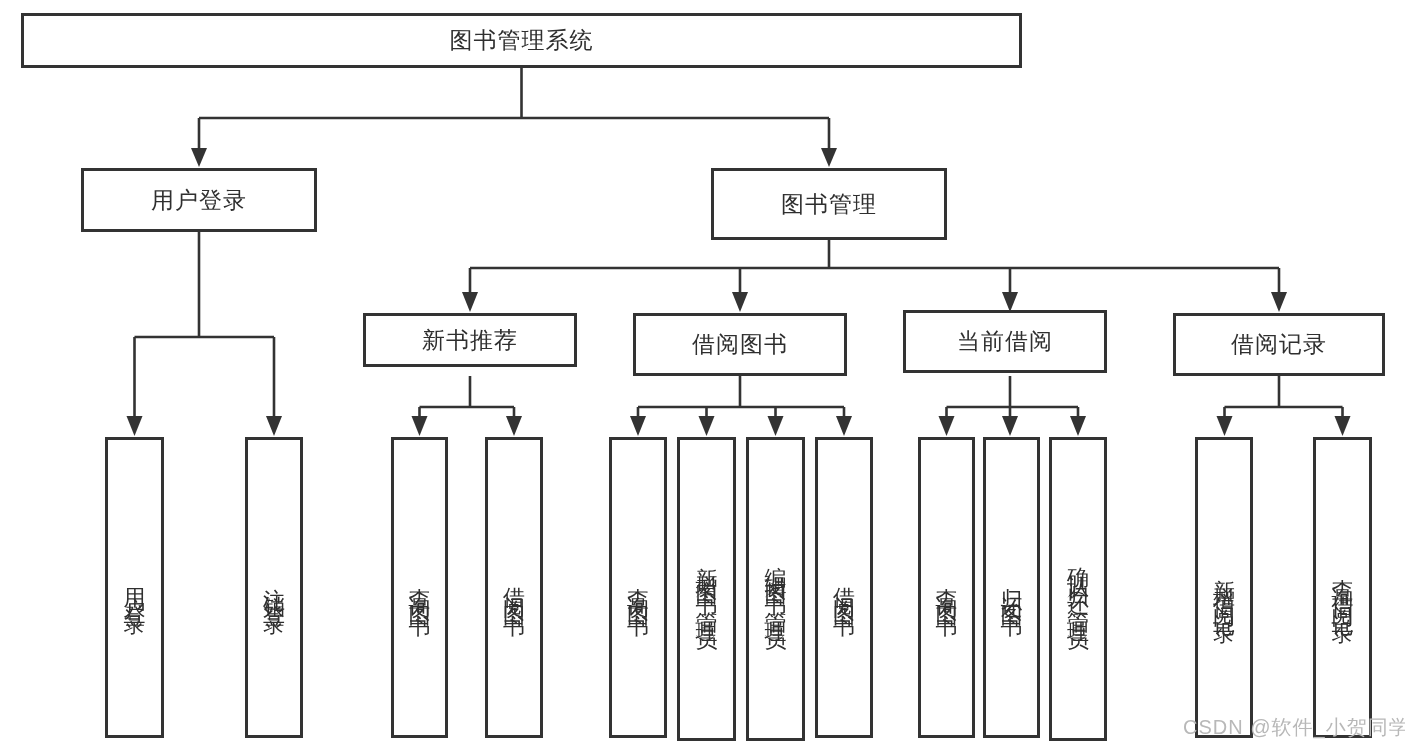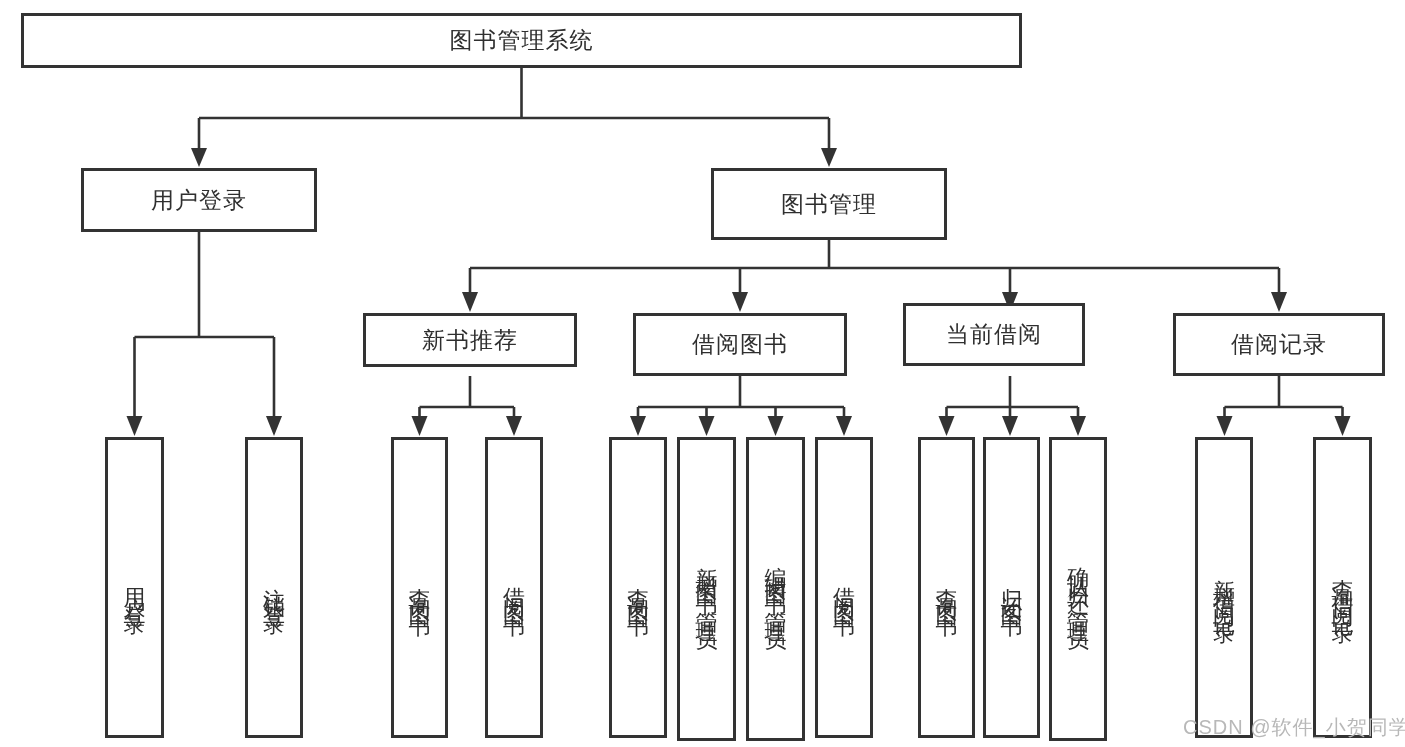--- a/index.html
+++ b/index.html
@@ -86,21 +86,21 @@
     </g>
   </svg>
 
   <div class="box h" style="left:21px; top:13px; width:1001px; height:55px">图书管理系统</div>
 
   <div class="box h" style="left:81px; top:168px; width:236px; height:64px">用户登录</div>
   <div class="box h" style="left:711px; top:168px; width:236px; height:72px">图书管理</div>
 
   <div class="box h" style="left:363px; top:313px; width:214px; height:54px">新书推荐</div>
   <div class="box h" style="left:633px; top:313px; width:214px; height:63px">借阅图书</div>
-  <div class="box h" style="left:903px; top:303px; width:182px; height:63px">当前借阅</div>
+  <div class="box h" style="left:903px; top:310px; width:204px; height:63px">当前借阅</div>
   <div class="box h" style="left:1173px; top:313px; width:212px; height:63px">借阅记录</div>
 
   <div class="box v" style="left:105px; top:437px; width:59px; height:301px">用户登录</div>
   <div class="box v" style="left:245px; top:437px; width:58px; height:301px">注销登录</div>
 
   <div class="box v" style="left:391px; top:437px; width:57px; height:301px">查询图书</div>
   <div class="box v" style="left:485px; top:437px; width:58px; height:301px">借阅图书</div>
 
   <div class="box v" style="left:609px; top:437px; width:58px; height:301px">查询图书</div>
   <div class="box v" style="left:677px; top:437px; width:59px; height:304px">新增图书（管理员）</div>

